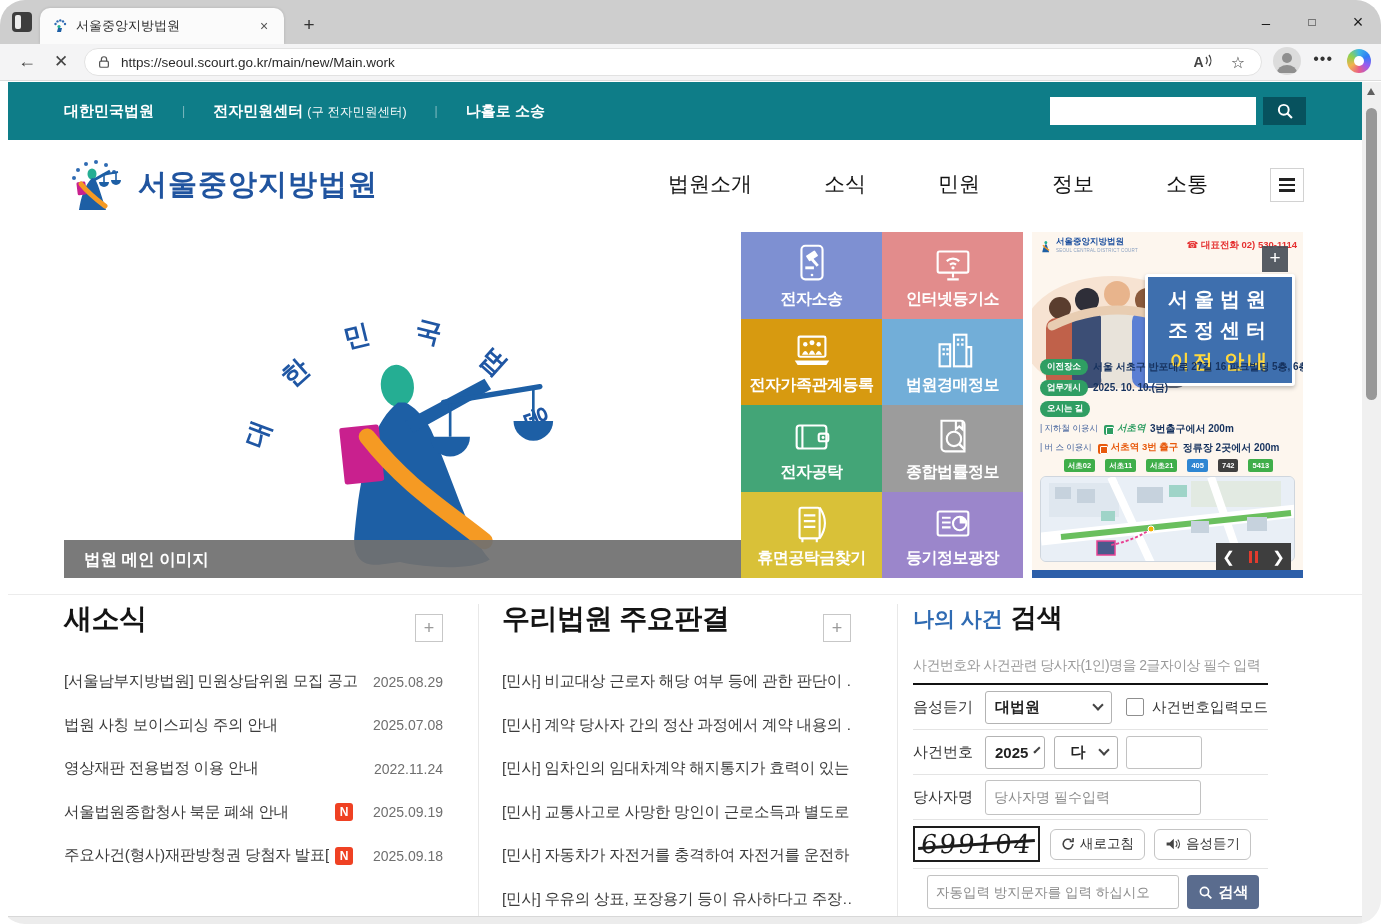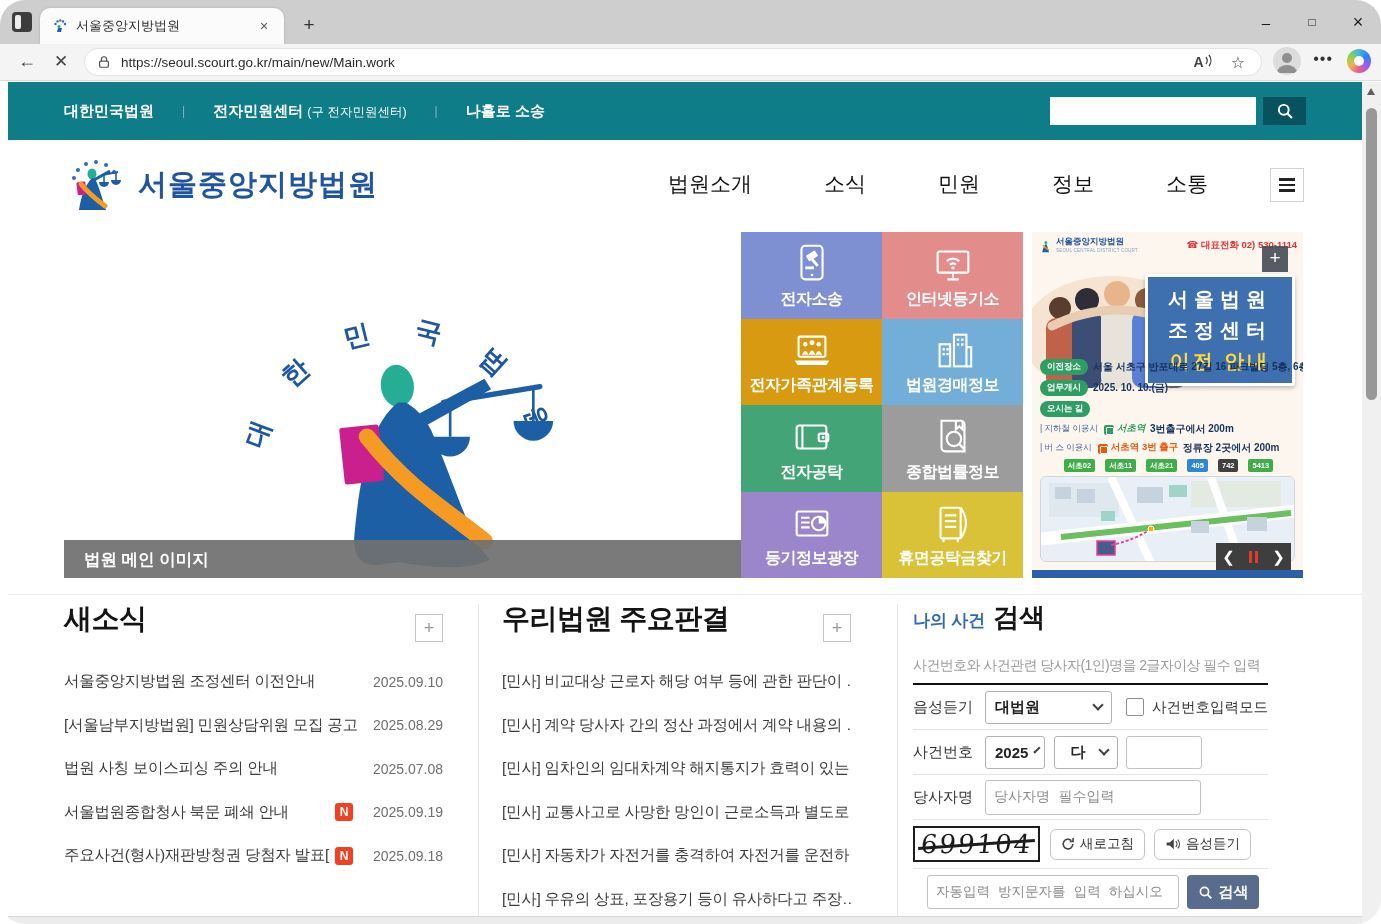--- a/index.html
+++ b/index.html
@@ -116,31 +116,31 @@
   .sec-rulings { left:502px; width:349px; }
   .sec-rulings .plus-btn { right:0; }
   .list { position:absolute; left:0; top:60px; width:100%; }
   .list-row { display:flex; align-items:center; height:43.5px; cursor:pointer; }
   .row-text { flex:1; font-size:15.5px; color:#3c3c3c; white-space:nowrap; overflow:hidden; letter-spacing:-0.3px; }
   .n-badge { width:18px; height:18px; background:#ef4123; border-radius:3px; color:#fff; font-size:12px; font-weight:bold; text-align:center; line-height:18px; margin:0 10px 0 6px; flex:none; }
   .row-date { width:80px; text-align:right; font-size:14px; color:#6f6f6f; flex:none; }
 
   .sec-case { left:913px; width:355px; }
   .case-title { display:flex; align-items:baseline; gap:8px; }
-  .ct-hl { font-size:17px; font-weight:bold; color:#2f6bb3;font-family:Liberation Serif, serif; }
+  .ct-hl { font-size:21px; font-weight:bold; color:#2f6bb3; }
   .ct-rest { font-size:26px; font-weight:bold; color:#141414; }
   .case-hint { margin-top:22px; font-size:14px; color:#9a9a9a; letter-spacing:-0.6px; white-space:nowrap; padding-bottom:8px; border-bottom:2px solid #111; }
   .frow { display:flex; align-items:center; min-height:45px; border-bottom:1px solid #e4e4e4; }
   .flabel { width:72px; font-size:15px; color:#333; flex:none; }
   .sel { height:33px; border:1px solid #b3b3b3; border-radius:3px; background:#fff; display:flex; align-items:center; justify-content:space-between; padding:0 9px; cursor:pointer; }
   .sel-val { font-size:15px; font-weight:bold; color:#222; }
   .chev { width:8px; height:8px; border-right:2px solid #444; border-bottom:2px solid #444; transform:rotate(45deg); margin-top:-4px; margin-left:8px; }
   .cb { width:18px; height:18px; border:1.5px solid #8f8f8f; border-radius:2px; background:#fff; margin:0 8px 0 14px; cursor:pointer; flex:none; }
   .cb-label { font-size:14.5px; color:#333; white-space:nowrap; }
-  .tinput { height:33px; border:1px solid #c2c2c2; border-radius:3px; padding:0 8px; font-size:14px; font-family:Liberation Mono, monospace; color:#c2410c; }
+  .tinput { height:33px; border:1px solid #c2c2c2; border-radius:3px; padding:0 8px; font-size:14px; font-family:Liberation Sans, sans-serif; color:#c2410c; }
   .tinput::placeholder { color:#8c8c8c; }
   .captcha-box { width:127px; height:36px; border:2px solid #1d1d1d; position:relative; display:flex; align-items:center; justify-content:center; background:#fff; flex:none; }
   .captcha-text { font-family:"DejaVu Serif",serif; font-size:26px; color:#1a1a1a; letter-spacing:2px; transform:skewX(-6deg); }
   .captcha-strike { position:absolute; left:3px; right:3px; top:15px; height:2.5px; background:#1d1d1d; transform:rotate(-4deg); }
   .mini-btn { height:31px; border:1px solid #c4c4c4; border-radius:6px; background:#fff; display:flex; align-items:center; gap:5px; padding:0 10px; font-size:13.5px; color:#333; font-family:inherit; cursor:pointer; white-space:nowrap; }
   .search-btn { width:72px; height:34px; background:#5a6c8e; border:none; border-radius:4px; color:#fff; font-size:15px; font-weight:bold; display:flex; align-items:center; justify-content:center; gap:6px; cursor:pointer; font-family:inherit; }
 
   .footer-strip { position:absolute; left:8px; top:916px; width:1354px; height:8px; background:#ececec; border-top:1px solid #d8d8d8; }
 </style>
 </head>
@@ -358,44 +358,44 @@
           <svg width="46" height="46" viewBox="0 0 48 48" fill="none" stroke="#fff" stroke-width="2.2">
             <path d="M12 7 h20 a4 4 0 0 1 4 4 v28 h-20 a4 4 0 0 1 -4 -4 Z"></path>
             <path d="M27 7 v9 l3.5 -3 3.5 3 v-9"></path>
             <circle cx="25" cy="26" r="7.5"></circle>
             <path d="M30.5 31.5 L36 37" stroke-width="2.6"></path>
           </svg>
 
         </span>
         <span class="tile-label">종합법률정보</span>
       </div>
+      <div class="tile" style="background: rgb(217, 193, 56);">
+        <span class="tile-icon">
+
+          <svg width="46" height="46" viewBox="0 0 48 48" fill="none" stroke="#fff" stroke-width="2.2">
+            <rect x="11" y="7" width="21" height="32" rx="2"></rect>
+            <path d="M15.5 15 h12 M15.5 21 h12 M15.5 27 h12"></path>
+            <path d="M32 7 Q 43 23 32 39"></path>
+            <path d="M14 39 v4 M29 39 v4"></path>
+          </svg>
+        </span>
+        <span class="tile-label">휴면공탁금찾기</span>
+      </div>
       <div class="tile" style="background: rgb(155, 134, 203);">
         <span class="tile-icon">
 
           <svg width="46" height="46" viewBox="0 0 48 48" fill="none" stroke="#fff" stroke-width="2.2">
             <rect x="8" y="11" width="32" height="25" rx="2"></rect>
             <path d="M12.5 17.5 h9 M12.5 22.5 h9 M12.5 27.5 h9"></path>
             <circle cx="31" cy="23.5" r="7"></circle>
             <path d="M31 23.5 L31 16.5 A7 7 0 0 1 38 23.5 Z" fill="#fff" stroke="none"></path>
           </svg>
 
         </span>
         <span class="tile-label">등기정보광장</span>
-      </div>
-      <div class="tile" style="background: rgb(217, 193, 56);">
-        <span class="tile-icon">
-
-          <svg width="46" height="46" viewBox="0 0 48 48" fill="none" stroke="#fff" stroke-width="2.2">
-            <rect x="11" y="7" width="21" height="32" rx="2"></rect>
-            <path d="M15.5 15 h12 M15.5 21 h12 M15.5 27 h12"></path>
-            <path d="M32 7 Q 43 23 32 39"></path>
-            <path d="M14 39 v4 M29 39 v4"></path>
-          </svg>
-        </span>
-        <span class="tile-label">휴면공탁금찾기</span>
       </div>
     </div>
 
   <div class="banner">
     <div class="poster-head">
       <span class="ph-logo">
         <svg width="13" height="15" viewBox="0 0 20 22">
             <ellipse cx="9" cy="5" rx="2.2" ry="2.6" fill="#25ae93"></ellipse>
             <path d="M9 7 C 5 11 4 16 3.5 20 L 14 20 C 12.5 15 11.5 11 10 8 Z" fill="#1d5fa5"></path>
             <path d="M4.5 9 C 8 13 11 15 14 17" stroke="#f59a23" stroke-width="2" fill="none"></path>
@@ -487,34 +487,34 @@
 
   <div class="section-sep-h"></div>
   <div class="vline v1"></div>
   <div class="vline v2"></div>
 
   <div class="section sec-news">
     <div class="sec-title">새소식</div>
     <div class="plus-btn">+</div>
     <div class="list">
 
-    <div class="list-row">
-          <span class="row-text">서울중앙지방법원 조정센터 이전안내</span>
-
-          <span class="row-date">2025.09.10</span>
-        </div>
         <div class="list-row">
           <span class="row-text">[서울남부지방법원] 민원상담위원 모집 공고</span>
 
           <span class="row-date">2025.08.29</span>
         </div>
         <div class="list-row">
           <span class="row-text">법원 사칭 보이스피싱 주의 안내</span>
 
           <span class="row-date">2025.07.08</span>
+        </div>
+        <div class="list-row">
+          <span class="row-text">영상재판 전용법정 이용 안내</span>
+
+          <span class="row-date">2022.11.24</span>
         </div>
         <div class="list-row">
           <span class="row-text">서울법원종합청사 북문 폐쇄 안내</span>
           <span class="n-badge">N</span>
           <span class="row-date">2025.09.19</span>
         </div>
         <div class="list-row">
           <span class="row-text">주요사건(형사)재판방청권 당첨자 발표[20…</span>
           <span class="n-badge">N</span>
           <span class="row-date">2025.09.18</span>

